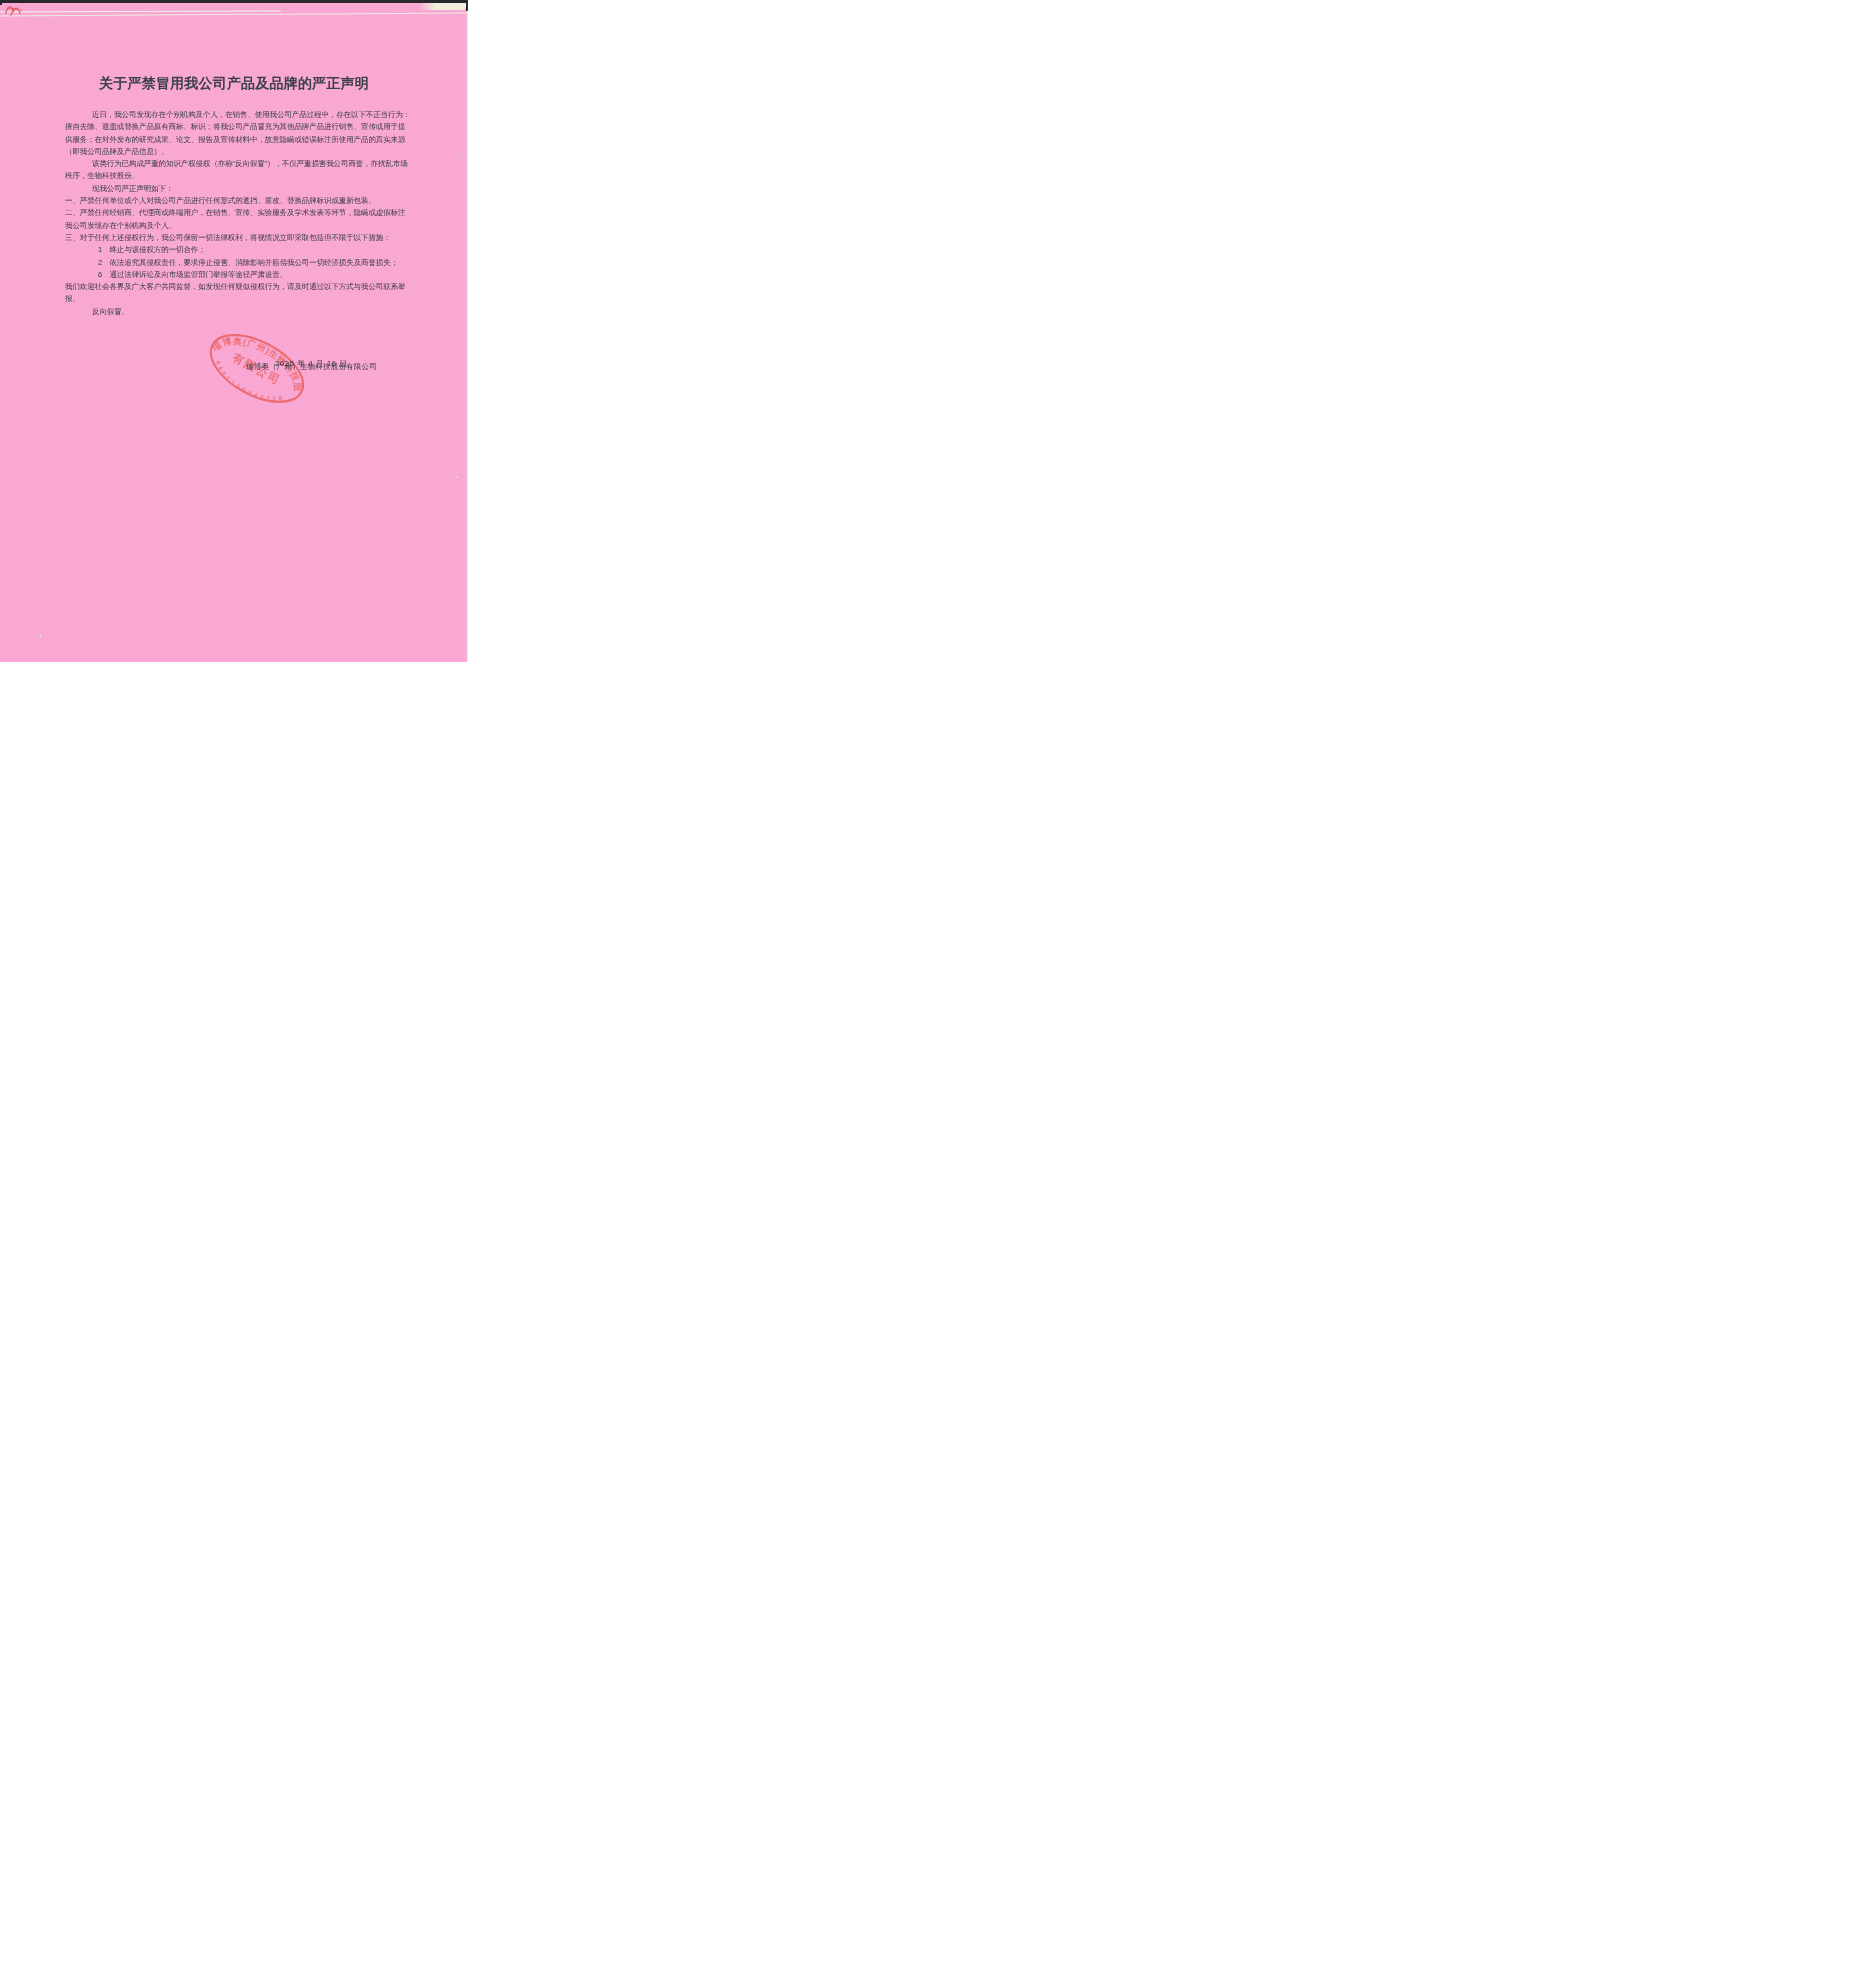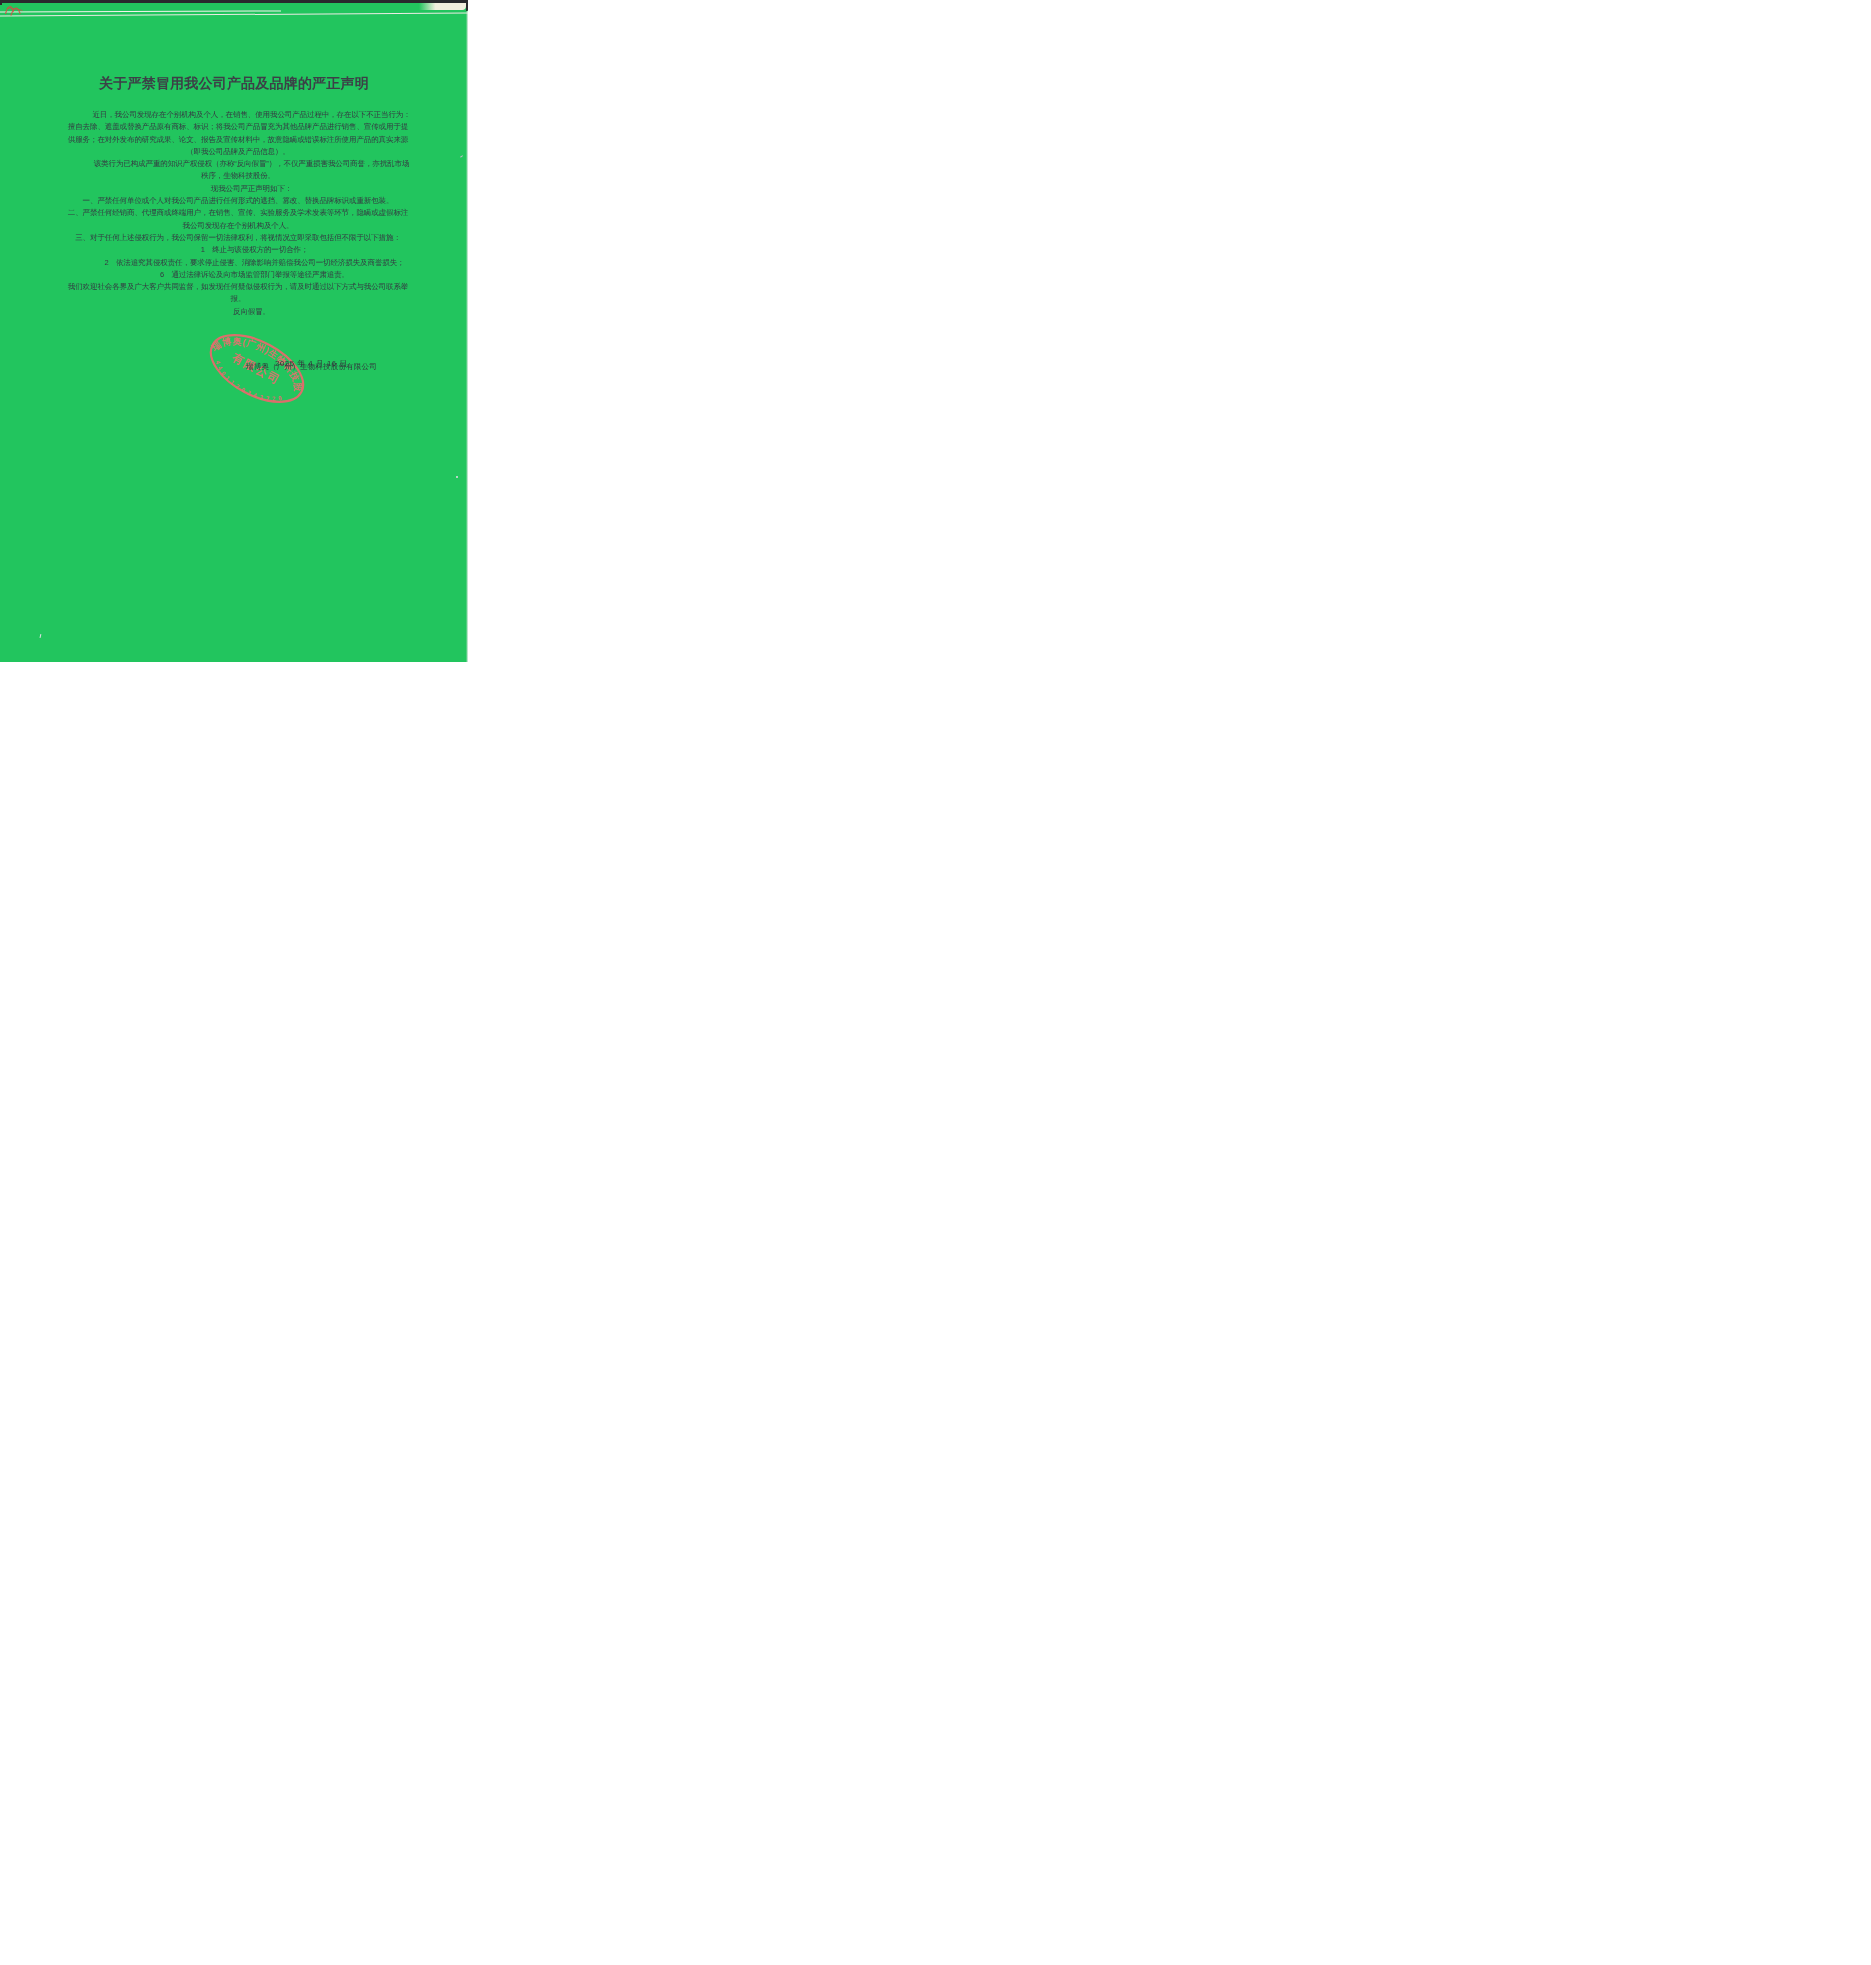--- a/index.html
+++ b/index.html
@@ -1,18 +1,18 @@
 <!DOCTYPE html>
 <html style="font-size:6.3px"><head>
 <meta charset="utf-8">
 <style>
   html, body { margin:0; padding:0; background:#ffffff; }
   .page {
     position:relative; width:468px; height:662px;
-    background:#22c55e; overflow:hidden;
+    background:#f9a8d4; overflow:hidden;
     font-family:"Liberation Sans","DejaVu Sans",sans-serif;
   }
   
   .scan-band { position:absolute; top:0; left:0; right:0; height:3.1px; background:#29292c; }
   .scan-band-corner { position:absolute; top:0; left:0; width:2.4px; height:4.7px; background:#29292c; }
   .right-dark { position:absolute; top:0; right:0; width:2.4px; height:10.6px; background:#2a2a2c; border-radius:0 0 1.6px 0; }
   .corner-beige { position:absolute; top:3.1px; right:2px; width:47px; height:6.7px;
     background:linear-gradient(to right, rgba(241,238,221,0), #f1eedd 35%);
     border-radius:0 0 3.9px 0; }
   .edge-line1 { position:absolute; left:0; top:13.8px; width:100%; height:0;
@@ -33,21 +33,21 @@
   .title {
     position:absolute; left:0; right:0; top:75px; margin:0;
     text-align:center; font-size:14px; font-weight:700;
     letter-spacing:0.2px; color:#3c4047;
   }
   .body-text {
     position:absolute; left:65px; top:109px; width:346px;
     font-size:7.5px; line-height:12.3px; letter-spacing:-0.1px;
     color:#353942; z-index:2;
   }
-  .line { white-space:nowrap;text-align:center; }
+  .line { white-space:nowrap; }
   .ind-n { padding-left:0; }
   .ind-p { padding-left:27px; }
   .ind-s { padding-left:33px; }
 
   .company-line {
     position:absolute; left:246px; top:347px; font-size:7.5px; line-height:8.6px;
     color:#32363c; letter-spacing:0.2px; z-index:3; white-space:nowrap;margin-top:16px;
   }
   .date-line {
     position:absolute; left:275px; top:360px; font-size:7.7px; line-height:8.6px;

